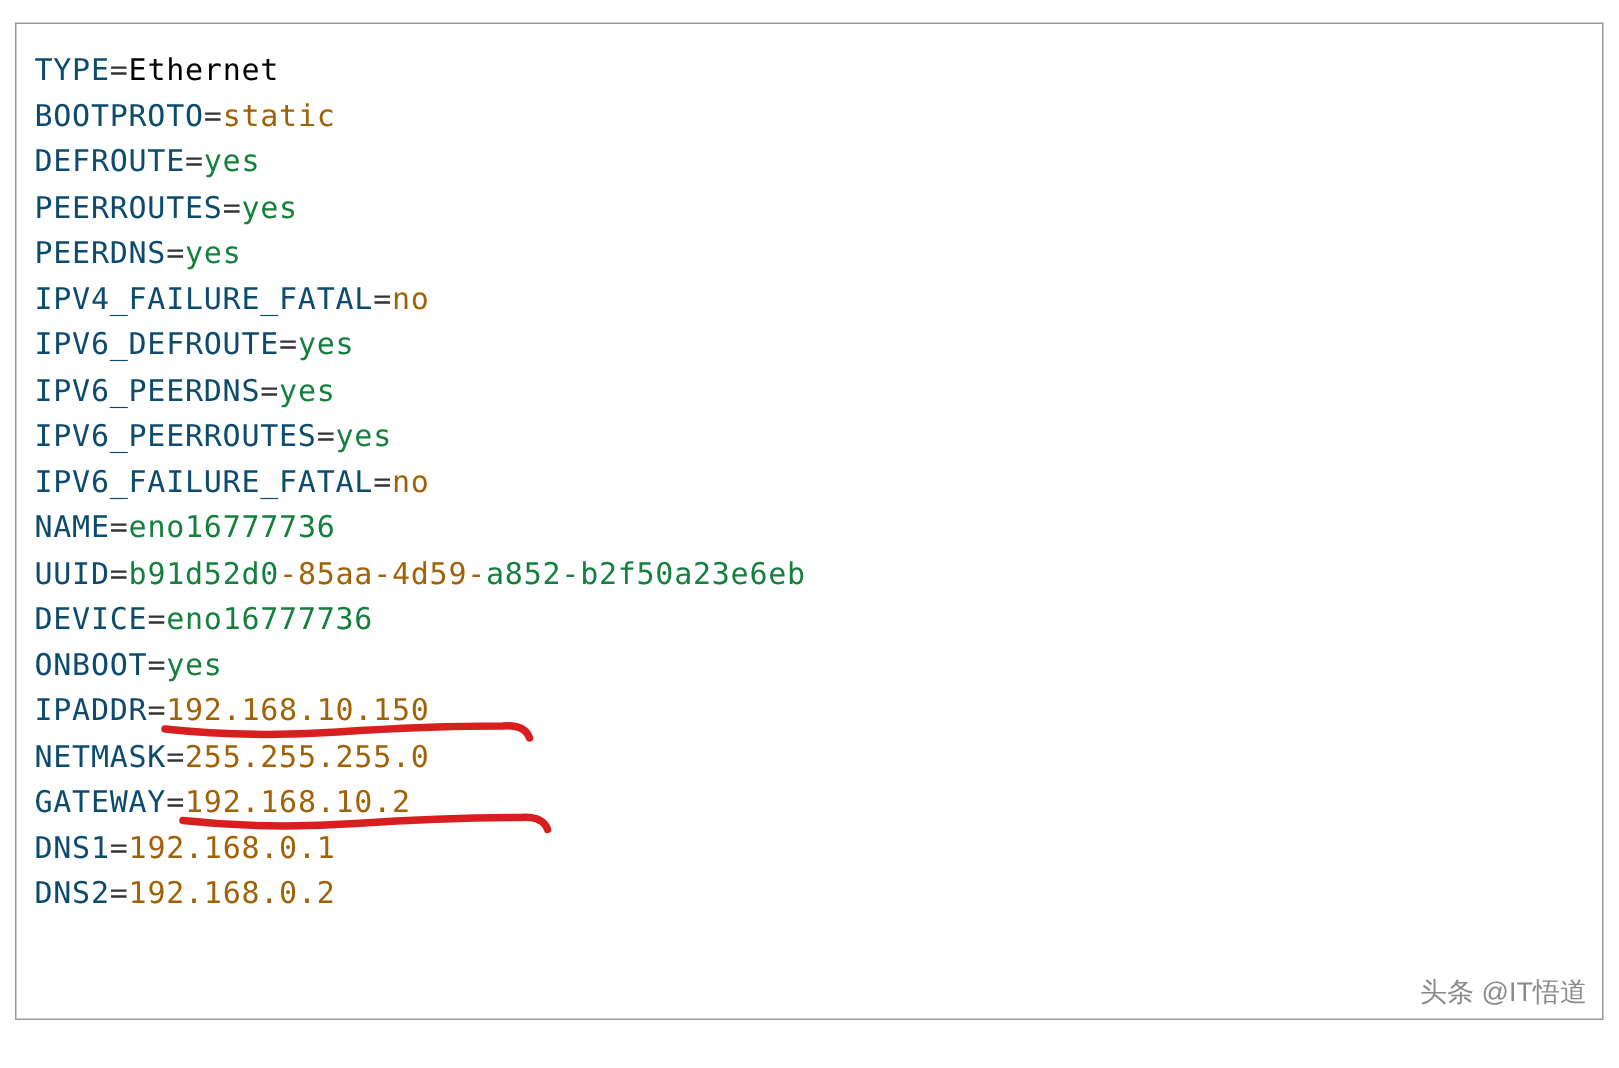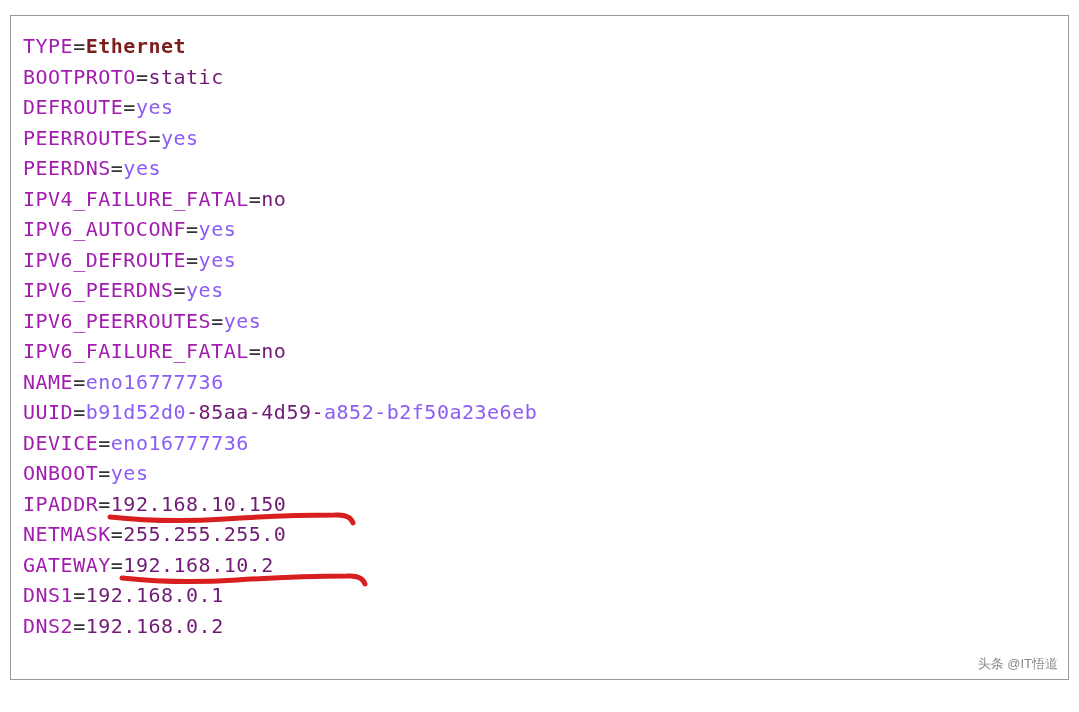--- a/index.html
+++ b/index.html
@@ -19,51 +19,50 @@
     height: 665px;
     box-sizing: border-box;
   }
   .line {
     font-size: 20px;
     line-height: 30.5px;
     white-space: pre;
     letter-spacing: 0.5px;
     position: relative;
   }
-  .key   { color: #a21caf; }
+  .key   { color: #0c4a6e; }
   .eq    { color: #333; }
-  .val   { color: #8b5cf6; margin-top: 40px; }
-  .purple{ color: #7f1d1d; font-weight: bold; }
-  .teal  { color: #701a75; text-align: center; }
+  .val   { color: #15803d; margin-top: 40px; }
+  .purple{ color: #000000; }
+  .teal  { color: #a16207; text-align: center; }
   .watermark {
     position: absolute;
     right: 10px;
     bottom: 6px;
     font-family: sans-serif;
-    font-size: 13px;
+    font-size: 18px;
     color: #8a8a8a;
     letter-spacing: 0;
   }
   svg.underline {
     position: absolute;
     left: 0;
     pointer-events: none;
   }
 </style>
 </head>
 <body>
 
 <div class="code-box" id="box">
     <div class="line"><span class="key">TYPE</span><span class="eq">=</span><span class="purple">Ethernet</span></div>
     <div class="line"><span class="key">BOOTPROTO</span><span class="eq">=</span><span class="teal">static</span></div>
     <div class="line"><span class="key">DEFROUTE</span><span class="eq">=</span><span class="val">yes</span></div>
     <div class="line"><span class="key">PEERROUTES</span><span class="eq">=</span><span class="val">yes</span></div>
     <div class="line"><span class="key">PEERDNS</span><span class="eq">=</span><span class="val">yes</span></div>
     <div class="line"><span class="key">IPV4_FAILURE_FATAL</span><span class="eq">=</span><span class="teal">no</span></div>
-    <div class="line"><span class="key">IPV6_AUTOCONF</span><span class="eq">=</span><span class="val">yes</span></div>
     <div class="line"><span class="key">IPV6_DEFROUTE</span><span class="eq">=</span><span class="val">yes</span></div>
     <div class="line"><span class="key">IPV6_PEERDNS</span><span class="eq">=</span><span class="val">yes</span></div>
     <div class="line"><span class="key">IPV6_PEERROUTES</span><span class="eq">=</span><span class="val">yes</span></div>
     <div class="line"><span class="key">IPV6_FAILURE_FATAL</span><span class="eq">=</span><span class="teal">no</span></div>
     <div class="line"><span class="key">NAME</span><span class="eq">=</span><span class="val">eno16777736</span></div>
     <div class="line"><span class="key">UUID</span><span class="eq">=</span><span class="val">b91d52d0</span><span class="teal">-</span><span class="teal">85aa</span><span class="teal">-</span><span class="teal">4d59</span><span class="teal">-</span><span class="val">a852</span><span class="val">-</span><span class="val">b2f50a23e6eb</span></div>
     <div class="line"><span class="key">DEVICE</span><span class="eq">=</span><span class="val">eno16777736</span></div>
     <div class="line"><span class="key">ONBOOT</span><span class="eq">=</span><span class="val">yes</span></div>
     <div class="line"><span class="key">IPADDR</span><span class="eq">=</span><span class="teal">192.168.10.150</span><svg class="underline" width="260" height="20" style="top: 22px; left: 82px;">
         <path d="M5 6 Q 60 12 120 8 T 230 4 Q 245 3 248 12" stroke="#d81e1e" stroke-width="5" fill="none" stroke-linecap="round"></path>

